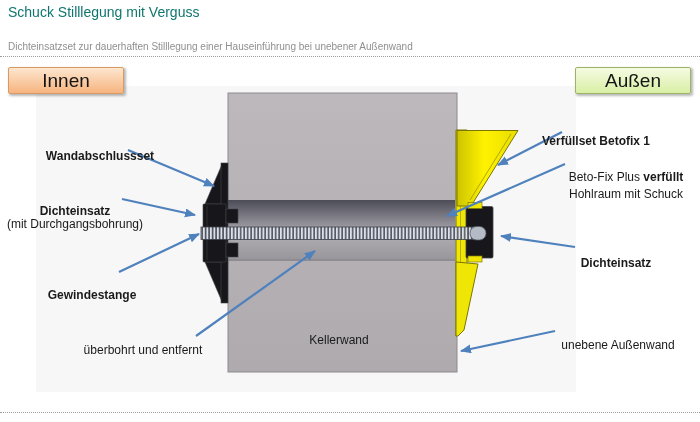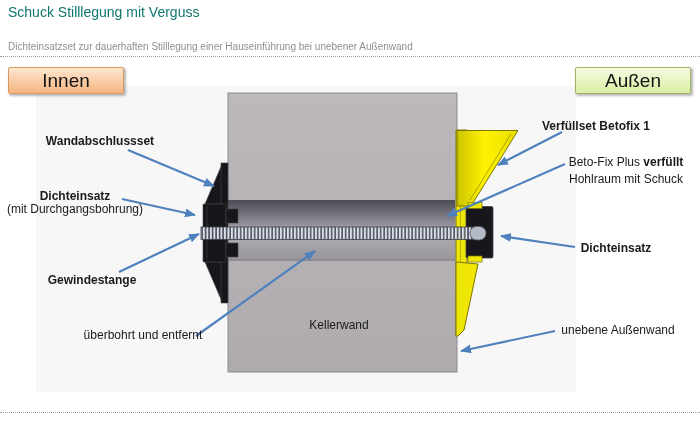--- a/index.html
+++ b/index.html
@@ -17,21 +17,21 @@
   .diagram-bg{left:36px;top:86px;width:540px;height:306px;background:#f7f7f8;}
   .side-box{
     width:114px;height:25px;border-radius:2px;
     display:flex;align-items:center;justify-content:center;
     font-size:19px;color:#141414;
     box-shadow:1.5px 1.5px 2.5px rgba(0,0,0,.28);
   }
   .box-innen{left:8px;top:67px;background:linear-gradient(#fde6cf,#f6b47f);border:1px solid #d89a62;}
   .box-aussen{left:575px;top:67px;background:linear-gradient(#f5fbe2,#d9efa5);border:1px solid #9fb366;}
   svg.draw{left:0;top:0;width:700px;height:422px;}
-  .lbl{font-size:12px;color:#1a1a1a;text-align:center;line-height:14px;}
+  .lbl{font-size:12px;color:#1a1a1a;text-align:center;line-height:14px;margin-top:15px;}
   .b{font-weight:bold;}
   .lh16{line-height:16px;}
   .lh17{line-height:17px;}
   .lbl-wandabschluss{left:35px;top:134px;width:130px;}
   .lbl-dicht-left{left:0px;top:190px;width:150px;line-height:13px;}
   .lbl-gewinde{left:27px;top:273px;width:130px;}
   .lbl-alte{left:68px;top:327px;width:150px;}
   .lbl-verfuell{left:530px;top:119px;width:132px;}
   .lbl-hohlraum{left:553px;top:154px;width:146px;}
   .lbl-dicht-right{left:540px;top:240px;width:152px;}

